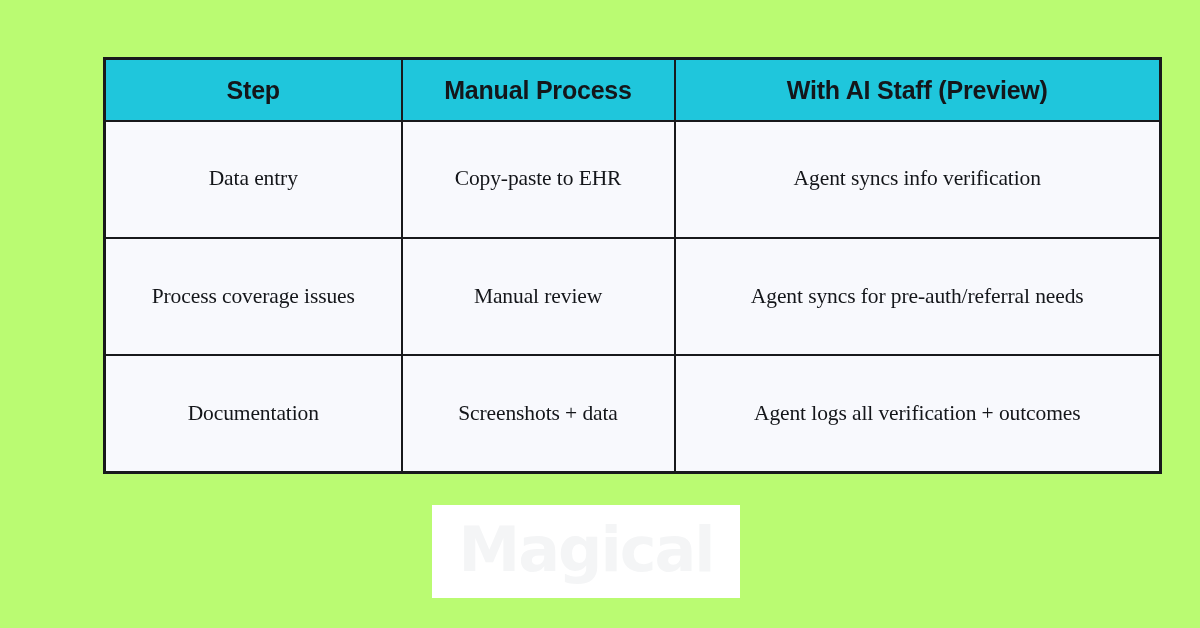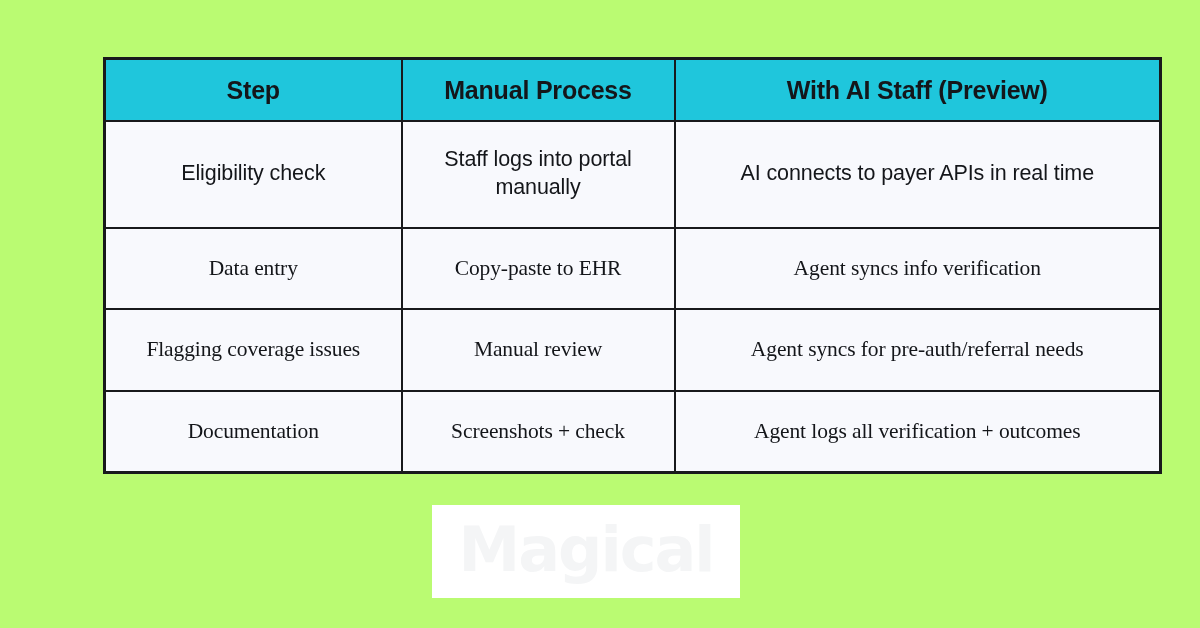--- a/index.html
+++ b/index.html
@@ -111,38 +111,33 @@
         <col class="c-ai">
       </colgroup>
       <thead>
         <tr>
           <th>Step</th>
           <th>Manual Process</th>
           <th>With AI Staff (Preview)</th>
         </tr>
       </thead>
       <tbody>
-        <tr class="r-tall">
-          <td>Eligibility check</td>
-          <td>Staff logs into portal manually</td>
-          <td>AI connects to payer APIs in real time</td>
-        </tr>
         <tr class="r-short">
           <td>Data entry</td>
           <td>Copy-paste to EHR</td>
           <td>Agent syncs info verification</td>
         </tr>
         <tr class="r-short">
-          <td>Flagging coverage issues</td>
+          <td>Process coverage issues</td>
           <td>Manual review</td>
           <td>Agent syncs for pre-auth/referral needs</td>
         </tr>
         <tr class="r-short">
           <td>Documentation</td>
-          <td>Screenshots + check</td>
+          <td>Screenshots + data</td>
           <td>Agent logs all verification + outcomes</td>
         </tr>
       </tbody>
     </table>
   </div>
 
   <div class="logo-plate">
     <span class="logo-wordmark">Magical</span>
   </div>
 

